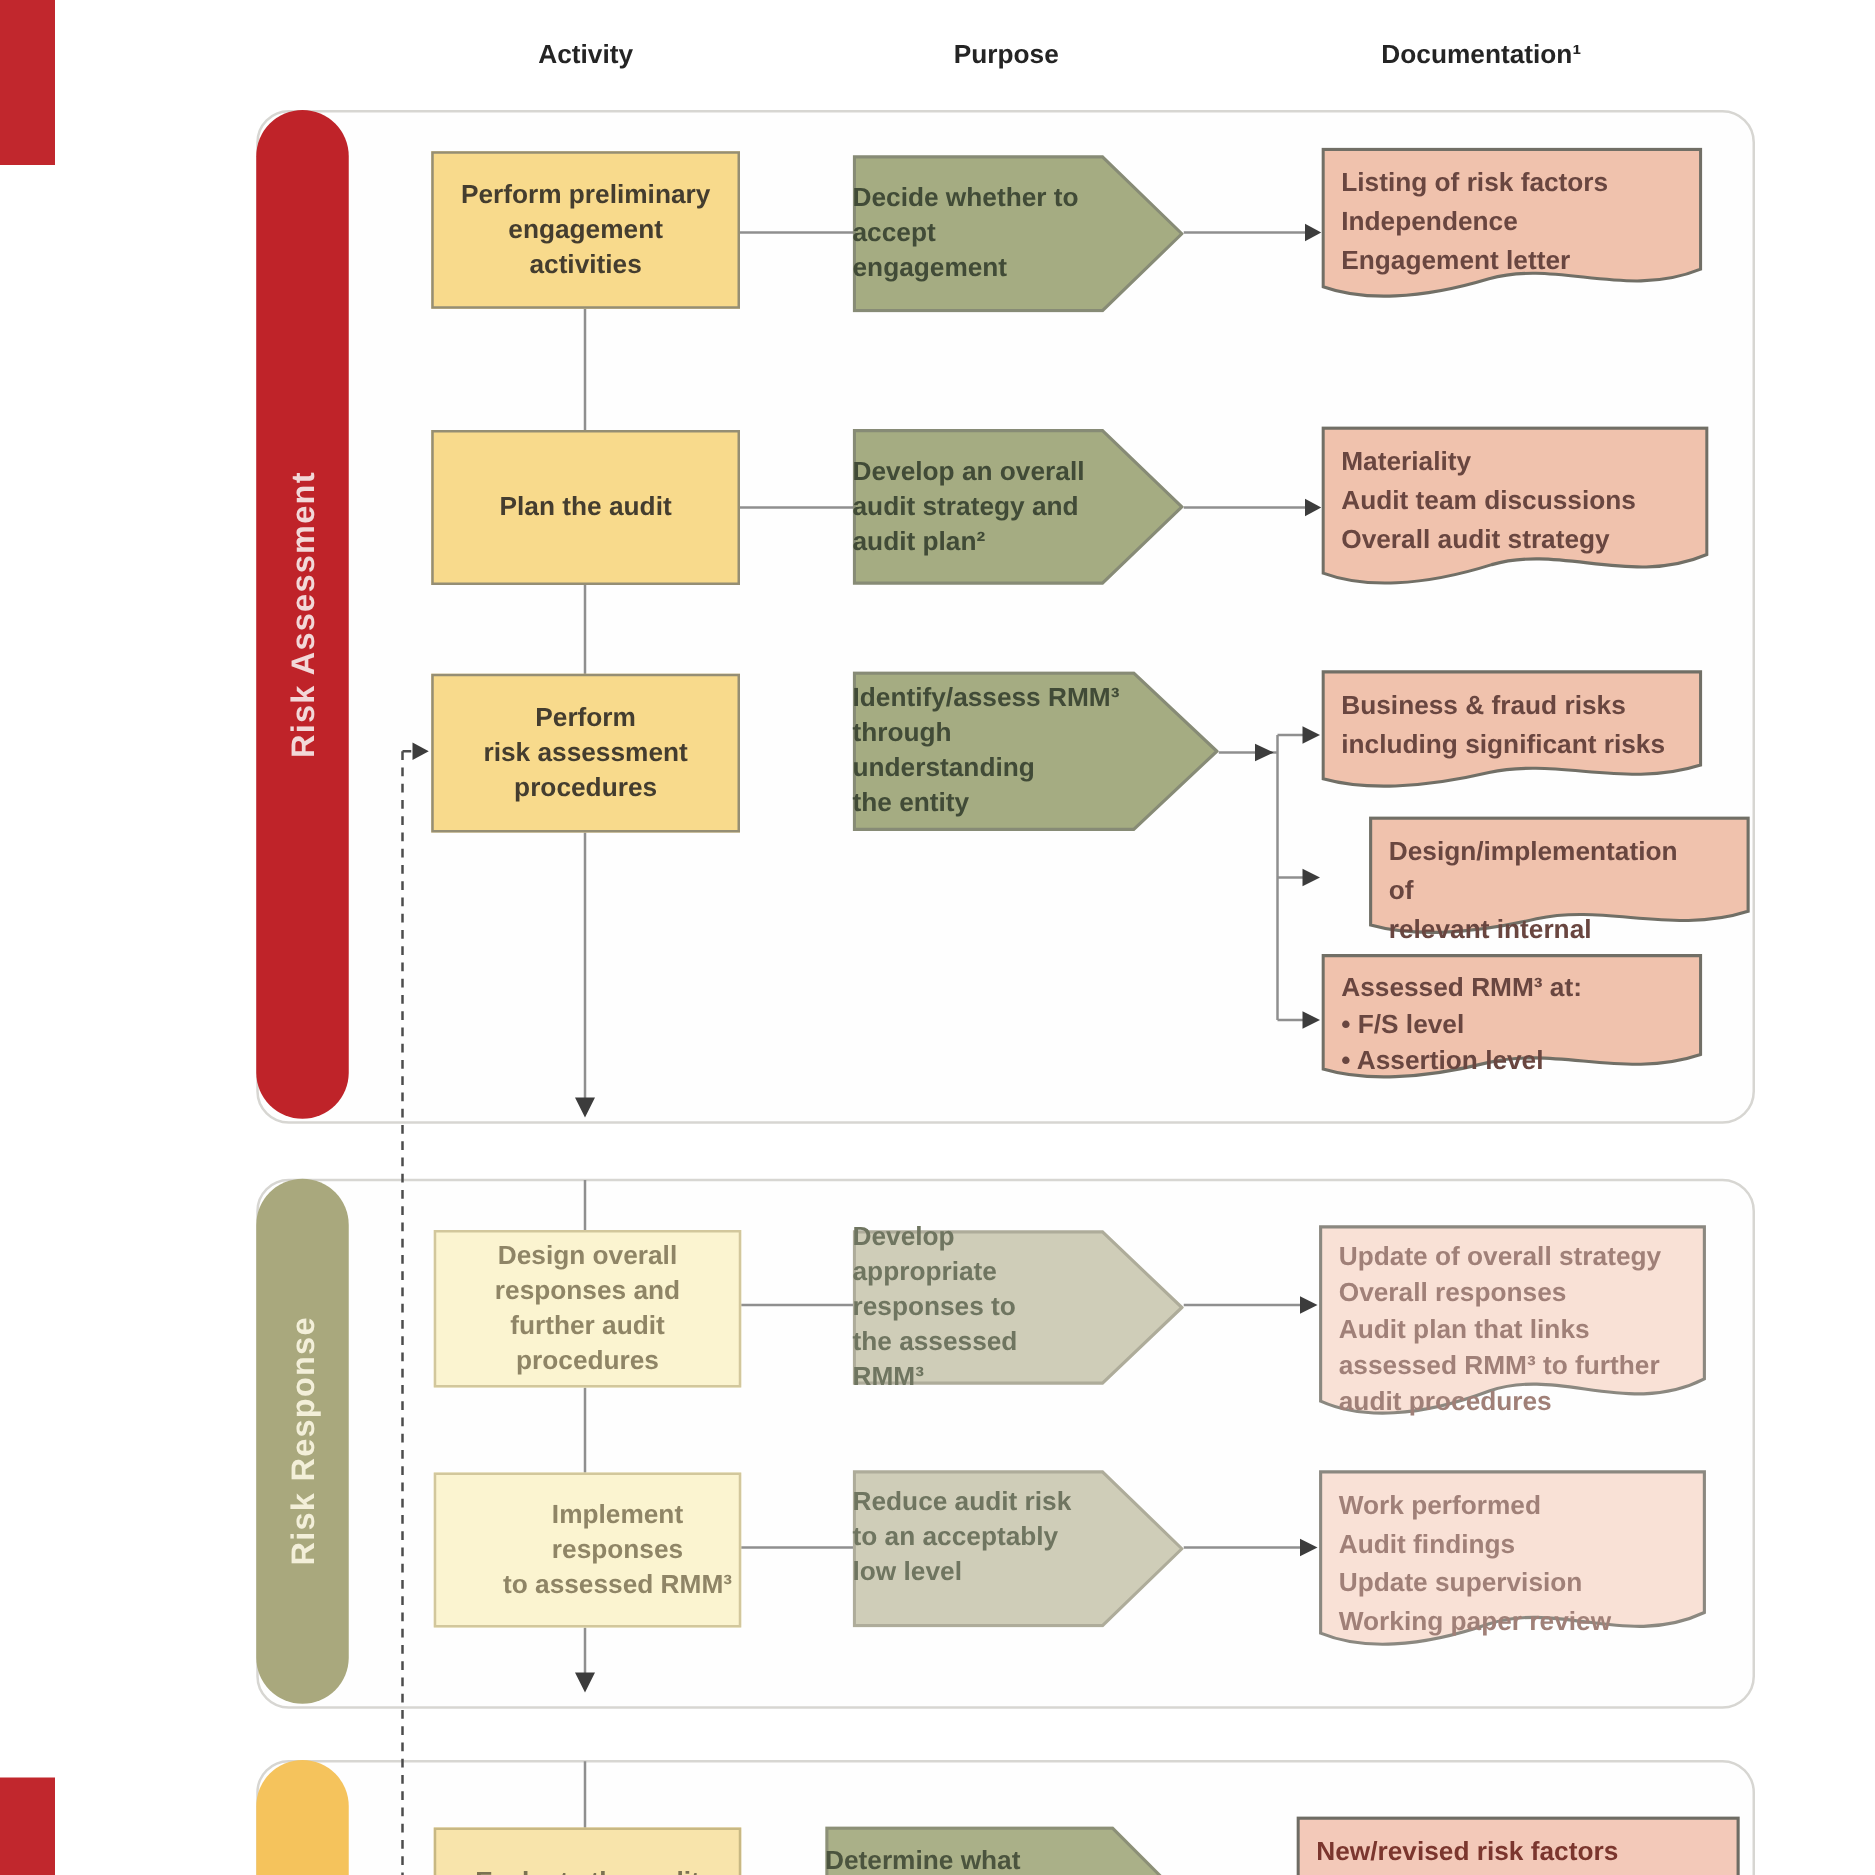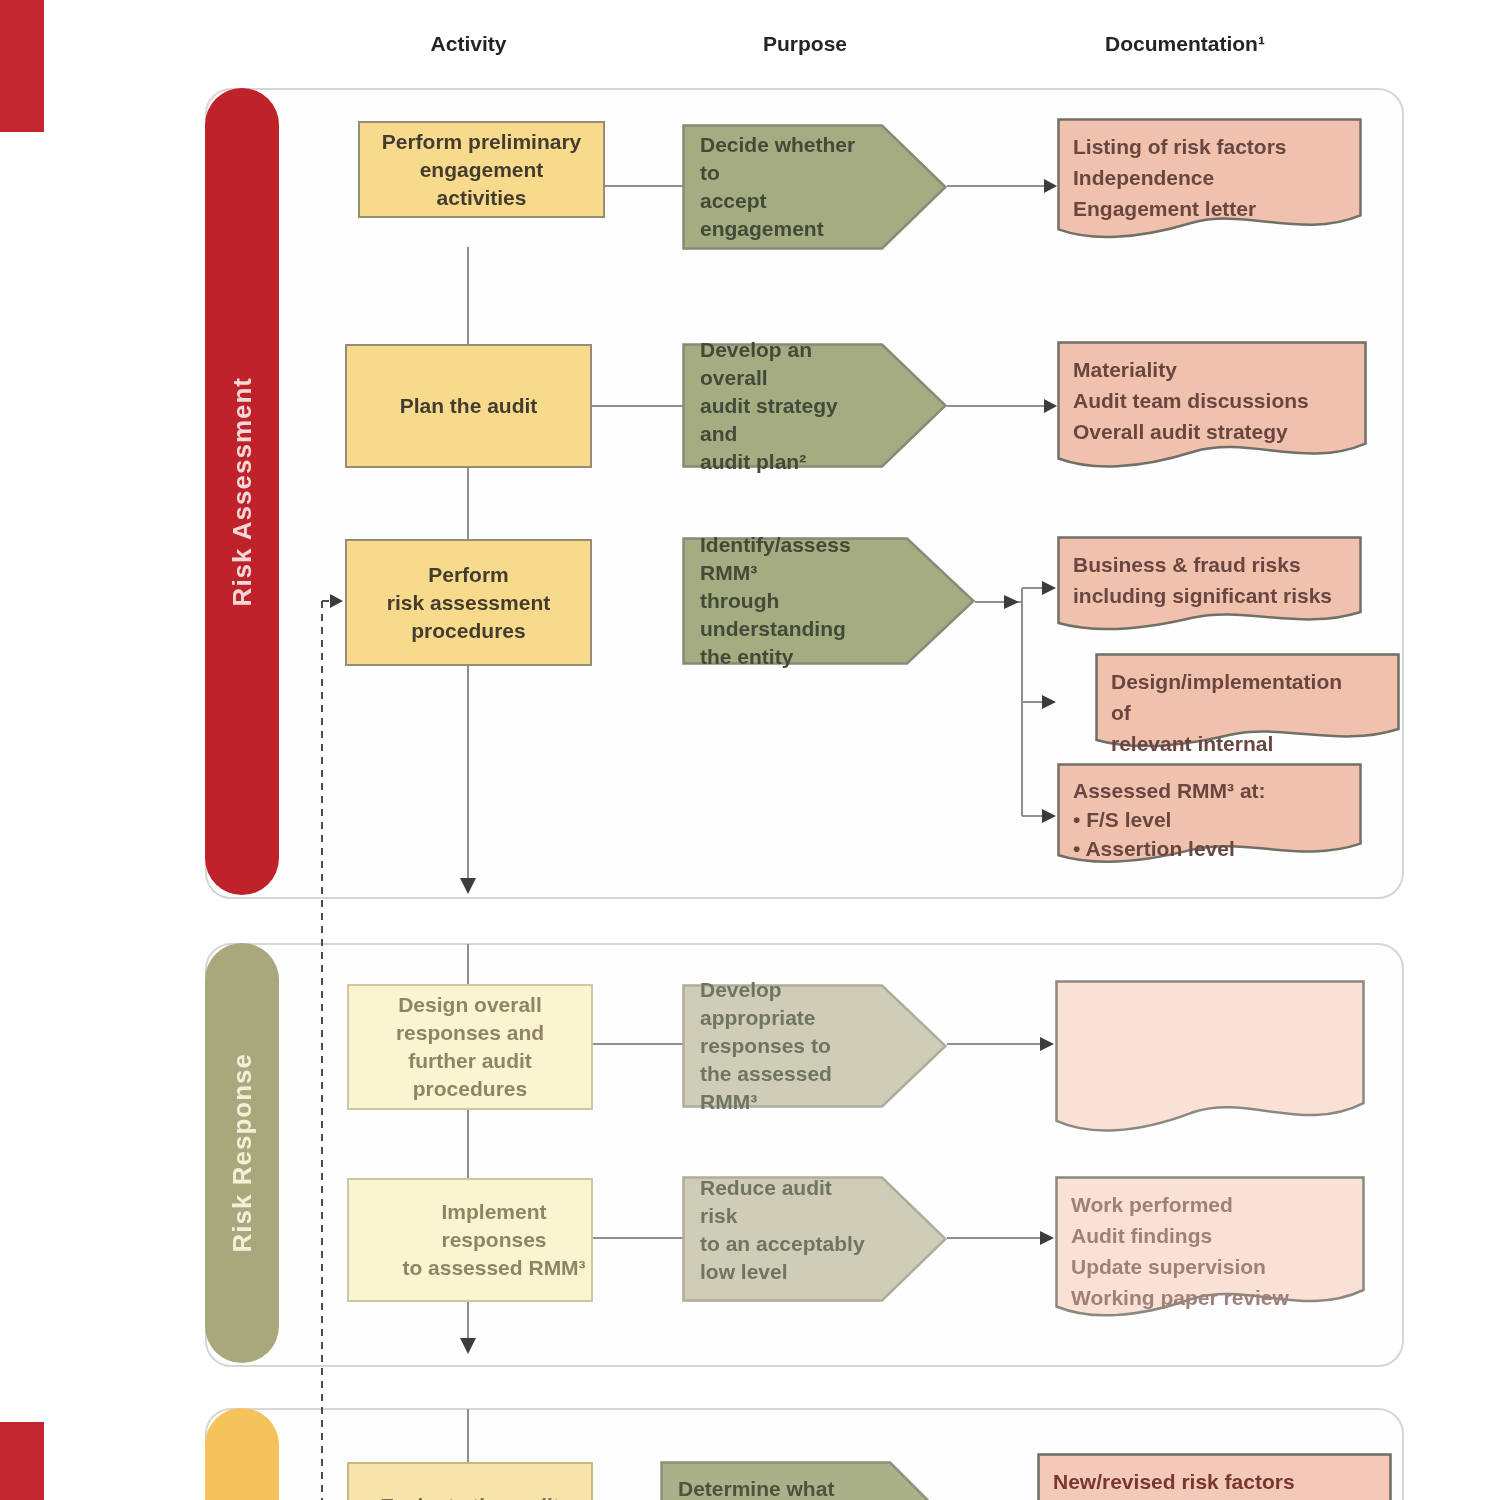--- a/index.html
+++ b/index.html
@@ -8,21 +8,21 @@
     background:#ffffff;font-family:"Liberation Sans",sans-serif;
   }
   .colhead{position:absolute;top:32px;font-weight:bold;font-size:21px;color:#242424;text-align:center}
   .container{position:absolute;background:#fefefe;border:2px solid #d7d6d2;border-radius:26px}
   .pill{position:absolute;width:74px;border-radius:37px;display:flex;align-items:center;justify-content:center}
   .pill span{writing-mode:vertical-rl;transform:rotate(180deg);font-weight:bold;font-size:26px;letter-spacing:1px;white-space:nowrap}
   .txt{white-space:pre-line;font-weight:bold;font-size:21px;line-height:28px}
   .box{position:absolute;border:2.5px solid;display:flex;align-items:center;justify-content:center;text-align:center;box-sizing:border-box}
   .box.topalign{align-items:flex-start;padding-top:28px}
   .pent{position:absolute}
-  .pent .txt{position:absolute;inset:0;display:flex;align-items:center;padding:0 72px 0 18px}
+  .pent .txt{position:absolute;inset:0;display:flex;align-items:center;padding:0 72px 0 0}
   .pent .txt.topalign{align-items:flex-start;padding-top:14px}
   .doc{position:absolute}
   .doc .txt{position:absolute;left:16px;right:8px;top:13px;line-height:31px}
   .shape-svg{position:absolute;left:0;top:0}
   #connectors{position:absolute;left:0;top:0;pointer-events:none}
   #connectors line{stroke:#8f8f8f;stroke-width:2}
   #connectors line.dash{stroke:#4c4c4c;stroke-dasharray:7 6}
   #connectors polygon{fill:#3c3c3c}
   .edge{position:absolute;left:0;width:44px}
 </style>
@@ -69,21 +69,21 @@
   <line x1="947" y1="1238" x2="1044" y2="1238"></line>
     <polygon points="1040,1231 1040,1245 1054,1238"></polygon>
   <line x1="468" y1="1302" x2="468" y2="1344"></line>
     <polygon points="460,1338 476,1338 468,1354"></polygon>
   <line x1="468" y1="1409" x2="468" y2="1463"></line>
   <line class="dash" x1="322" y1="601" x2="322" y2="1502"></line>
   <line class="dash" x1="322" y1="601" x2="334" y2="601"></line>
     <polygon points="330,594 330,608 343,601"></polygon>
 </svg>
 
-<div class="box" style="left: 358px; top: 121px; width: 247px; height: 97px; background: rgb(248, 218, 140); border-color: rgb(149, 142, 116); color: rgb(68, 61, 47);">
+<div class="box" style="left: 345px; top: 121px; width: 247px; height: 126px; background: rgb(248, 218, 140); border-color: rgb(149, 142, 116); color: rgb(68, 61, 47);">
     <div class="txt">Perform preliminary
 engagement
 activities</div>
   </div>
 <div class="box" style="left: 345px; top: 344px; width: 247px; height: 124px; background: rgb(248, 218, 140); border-color: rgb(149, 142, 116); color: rgb(68, 61, 47);">
     <div class="txt">Plan the audit</div>
   </div>
 <div class="box" style="left: 345px; top: 539px; width: 247px; height: 127px; background: rgb(248, 218, 140); border-color: rgb(149, 142, 116); color: rgb(68, 61, 47);">
     <div class="txt">Perform
 risk assessment
@@ -179,20 +179,23 @@
 <div class="doc" style="left:1057px;top:763px;width:305px;height:106px">
     <svg width="305" height="106" class="shape-svg">
       <path d="M1.5,1.5 L303.5,1.5 L303.5,80.6 C244.0,100.7 189.1,74.2 134.2,86.9 C79.3,100.7 33.5,101.8 1.5,92.2 Z" fill="#f0c2ad" stroke="#716f66" stroke-width="2.5"></path>
     </svg>
   <div class="txt" style="line-height: 29px; color: rgb(105, 70, 64);"><div>Assessed RMM³ at:</div><div>• F/S level</div><div>• Assertion level</div></div>
 </div>
 <div class="doc" style="left:1055px;top:980px;width:310px;height:162px">
     <svg width="310" height="162" class="shape-svg">
       <path d="M1.5,1.5 L308.5,1.5 L308.5,123.1 C248.0,153.9 192.2,113.4 136.4,132.8 C80.6,153.9 34.1,155.5 1.5,140.9 Z" fill="#f9e1d6" stroke="#8b8880" stroke-width="2.5"></path>
     </svg>
+  <div class="txt" style="line-height: 29px; top: 11px; color: rgb(160, 128, 120);"><div>Update of overall strategy</div><div>Overall responses</div><div>Audit plan that links
+assessed RMM³ to further
+audit procedures</div></div>
 </div>
 <div class="doc" style="left:1055px;top:1176px;width:310px;height:150px">
     <svg width="310" height="150" class="shape-svg">
       <path d="M1.5,1.5 L308.5,1.5 L308.5,114.0 C248.0,142.5 192.2,105.0 136.4,123.0 C80.6,142.5 34.1,144.0 1.5,130.5 Z" fill="#f9e1d6" stroke="#8b8880" stroke-width="2.5"></path>
     </svg>
   <div class="txt" style="color: rgb(160, 128, 120);"><div>Work performed</div><div>Audit findings</div><div>Update supervision</div><div>Working paper review</div></div>
 </div>
 <div class="doc" style="left:1037px;top:1453px;width:355px;height:150px">
     <svg width="355" height="150" class="shape-svg">
       <path d="M1.5,1.5 L353.5,1.5 L353.5,114.0 C284.0,142.5 220.1,105.0 156.2,123.0 C92.3,142.5 39.0,144.0 1.5,130.5 Z" fill="#f3c9b9" stroke="#6e6c64" stroke-width="2.5"></path>

